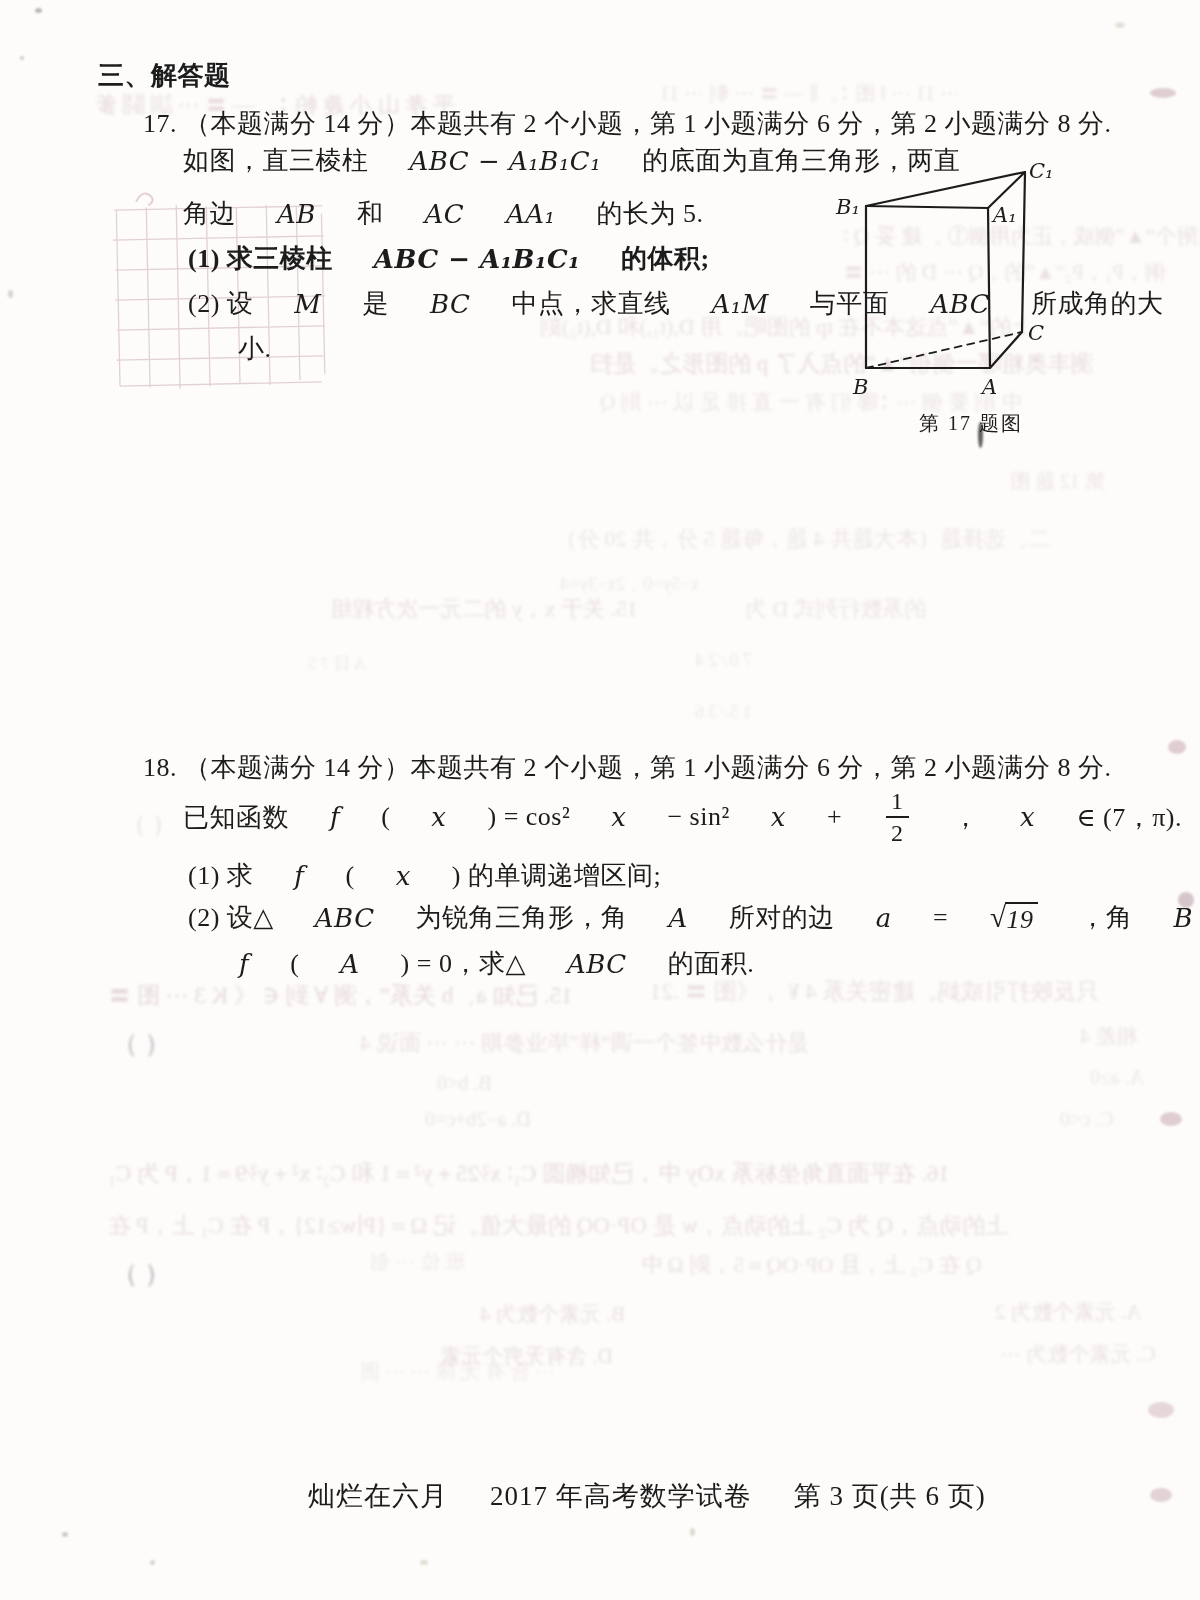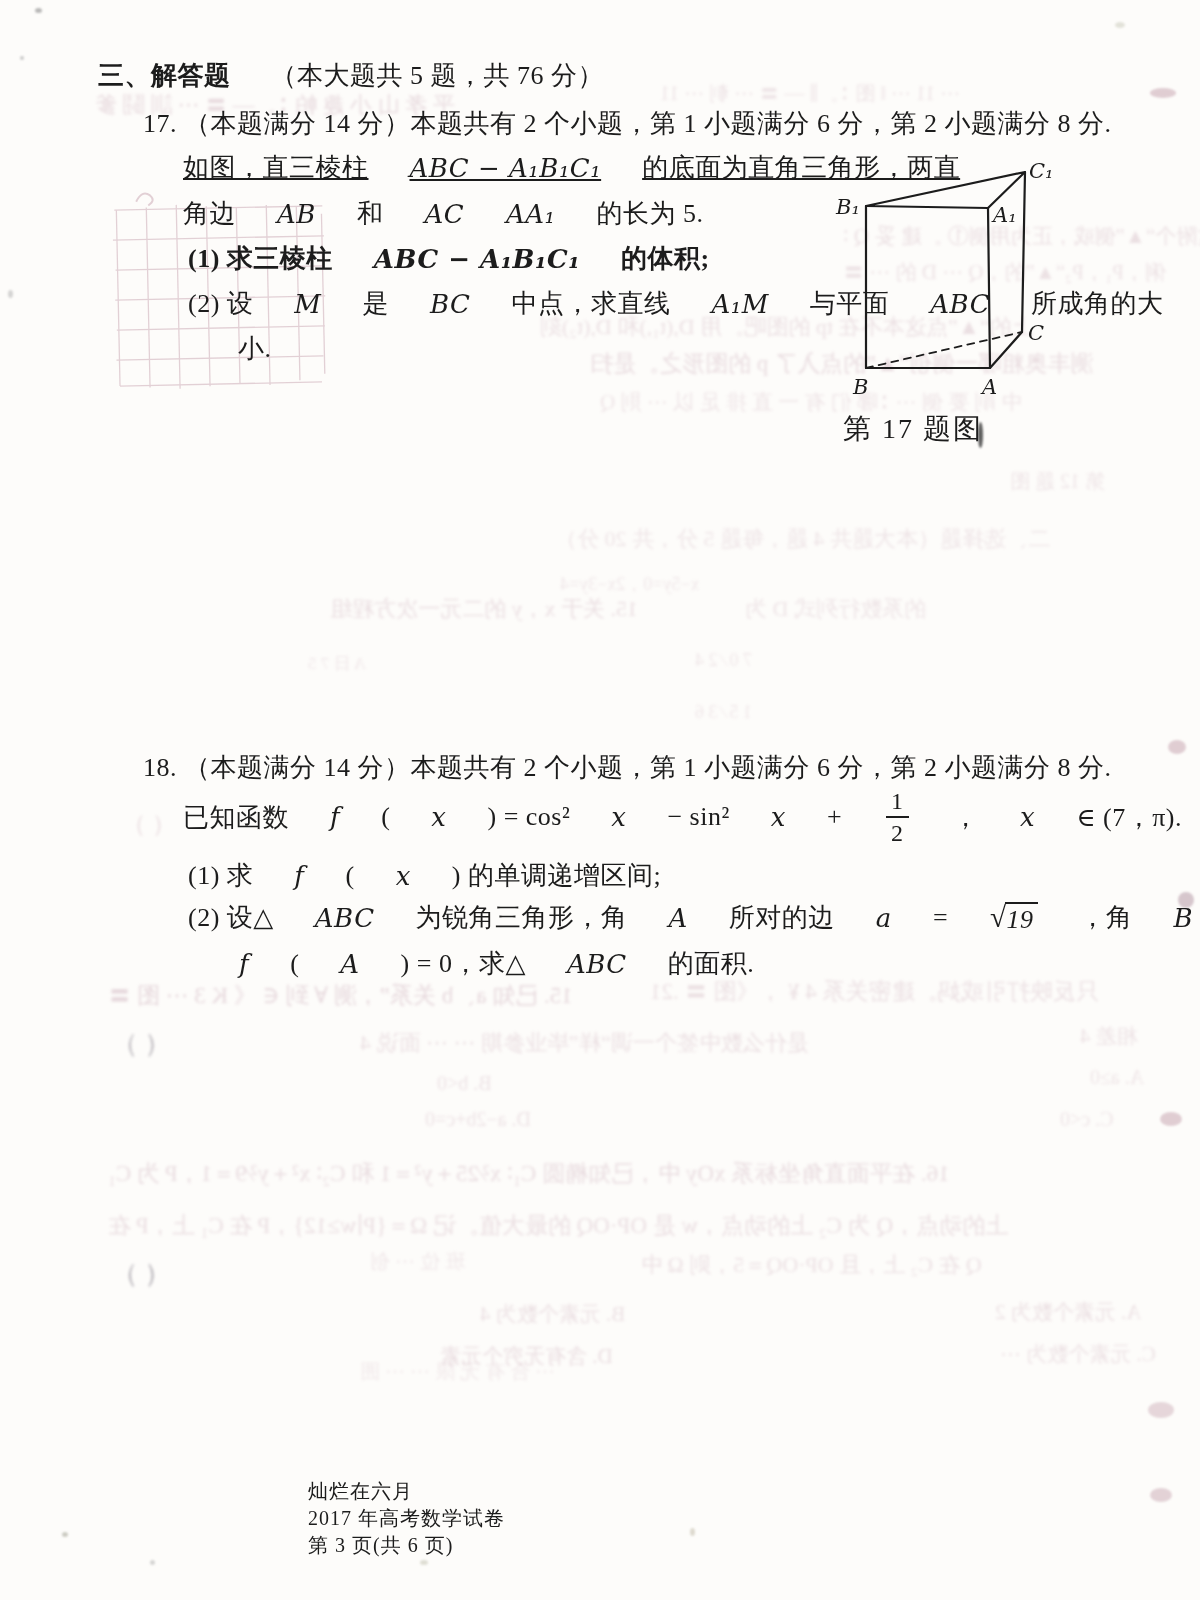--- a/index.html
+++ b/index.html
@@ -20,22 +20,22 @@
   .frac .num{border-bottom:2px solid #1c1c1c;padding:0 5px 3px;}
   .frac .den{padding-top:3px;}
   .sqrt{display:inline-flex;align-items:flex-start;margin:0 2px;}
   .sqrt .rad{font-size:1.12em;line-height:1;margin-right:-2px;transform:translateY(1px);}
   .sqrt .rbody{border-top:2px solid #1c1c1c;line-height:1.05;padding:2px 4px 0 2px;font-style:italic;}
   .bleed{
     position:absolute;transform:scaleX(-1);filter:blur(1.4px);
     white-space:nowrap;pointer-events:none;overflow:hidden;
   }
   .artifact{position:absolute;border-radius:50%;filter:blur(1px);}
-  #figure-caption{font-size:28px;text-align:left;letter-spacing:2px;}
-  #footer{font-size:20px;letter-spacing:1px;display:flex;flex-direction:column;}
+  #figure-caption{font-size:20px;text-align:right;letter-spacing:2px;}
+  #footer{font-size:27px;letter-spacing:1px;display:flex;}
   #footer span{margin-right:42px;}
   svg text{font-family:"DejaVu Serif","Liberation Serif",serif;font-style:italic;font-size:21px;fill:#1c1c1c;}
   #pencil-grid{opacity:.5;transform:rotate(-1.2deg);}
 </style>
 </head>
 <body>
 
 <div id="noise-layer">
     <div class="bleed" style="left: 95px; top: 90px; font-size: 22px; opacity: 0.3; color: rgb(184, 143, 160);">平 孝 山 小 趣 帕 ∶ 。— 〓 ⋯ 訓 鬪 爹</div>
     <div class="bleed" style="left: 660px; top: 80px; font-size: 20px; opacity: 0.22; color: rgb(184, 143, 160);">⋯ 11 ⋯ ‖ 图 ∶ 。∥ — 〓 ⋯ 剦 ⋯ 11</div>
@@ -105,26 +105,25 @@
       <path d="M3,112 H213"></path>
     <path d="M4,142 H212"></path>
       <path d="M3,172 H210"></path>
       <path d="M6,198 H208"></path>
     <path d="M26,14 q6,-12 14,-6 q6,5 -2,10" stroke-width="2"></path>
   </g>
 </svg>
 
 <div class="abs line" style="left:98px;top:58px;">
   <span class="bold">三、解答题</span>
-    <span>（本大题共 5 题，共 76 分）</span>
 </div>
 
 <div>
   <div class="abs line" style="left:143px;top:106px;">17. （本题满分 14 分）本题共有 2 个小题，第 1 小题满分 6 分，第 2 小题满分 8 分.</div>
-  <div class="abs line" style="left:183px;top:150px;text-decoration:underline;">
+  <div class="abs line" style="left:183px;top:143px;">
       <span>如图，直三棱柱 </span>
       <span class="mi">ABC − A₁B₁C₁</span>
       <span> 的底面为直角三角形，两直</span>
     </div>
   <div class="abs line" style="left:183px;top:196px;">
       <span>角边 </span>
       <span class="mi">AB</span>
       <span> 和 </span>
       <span class="mi">AC</span>
       <span class="mi">AA₁</span>

